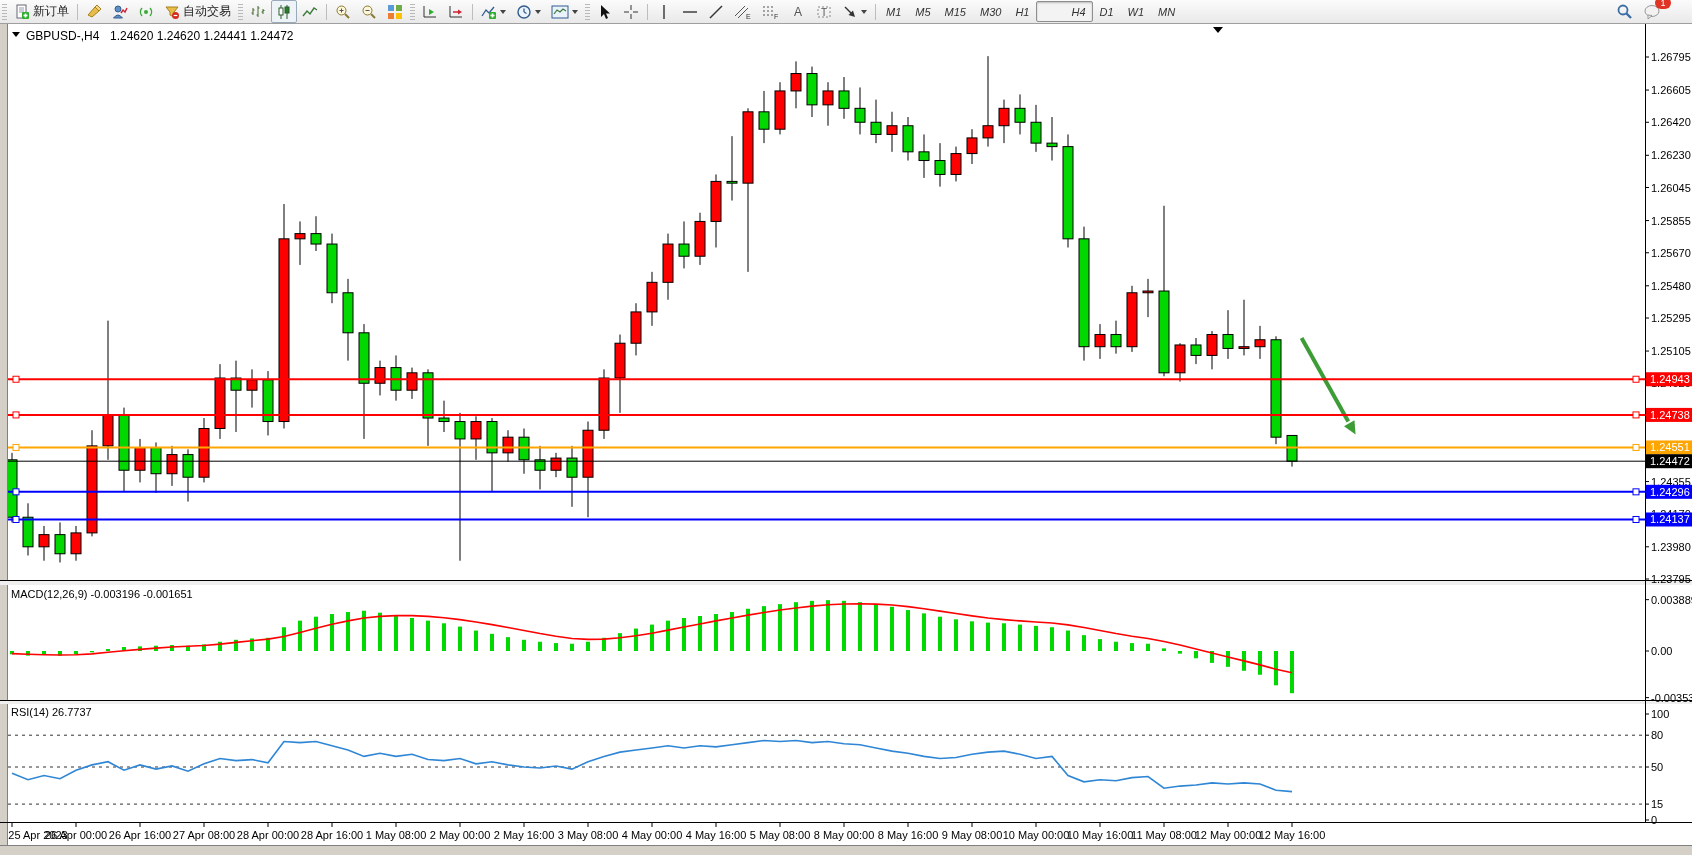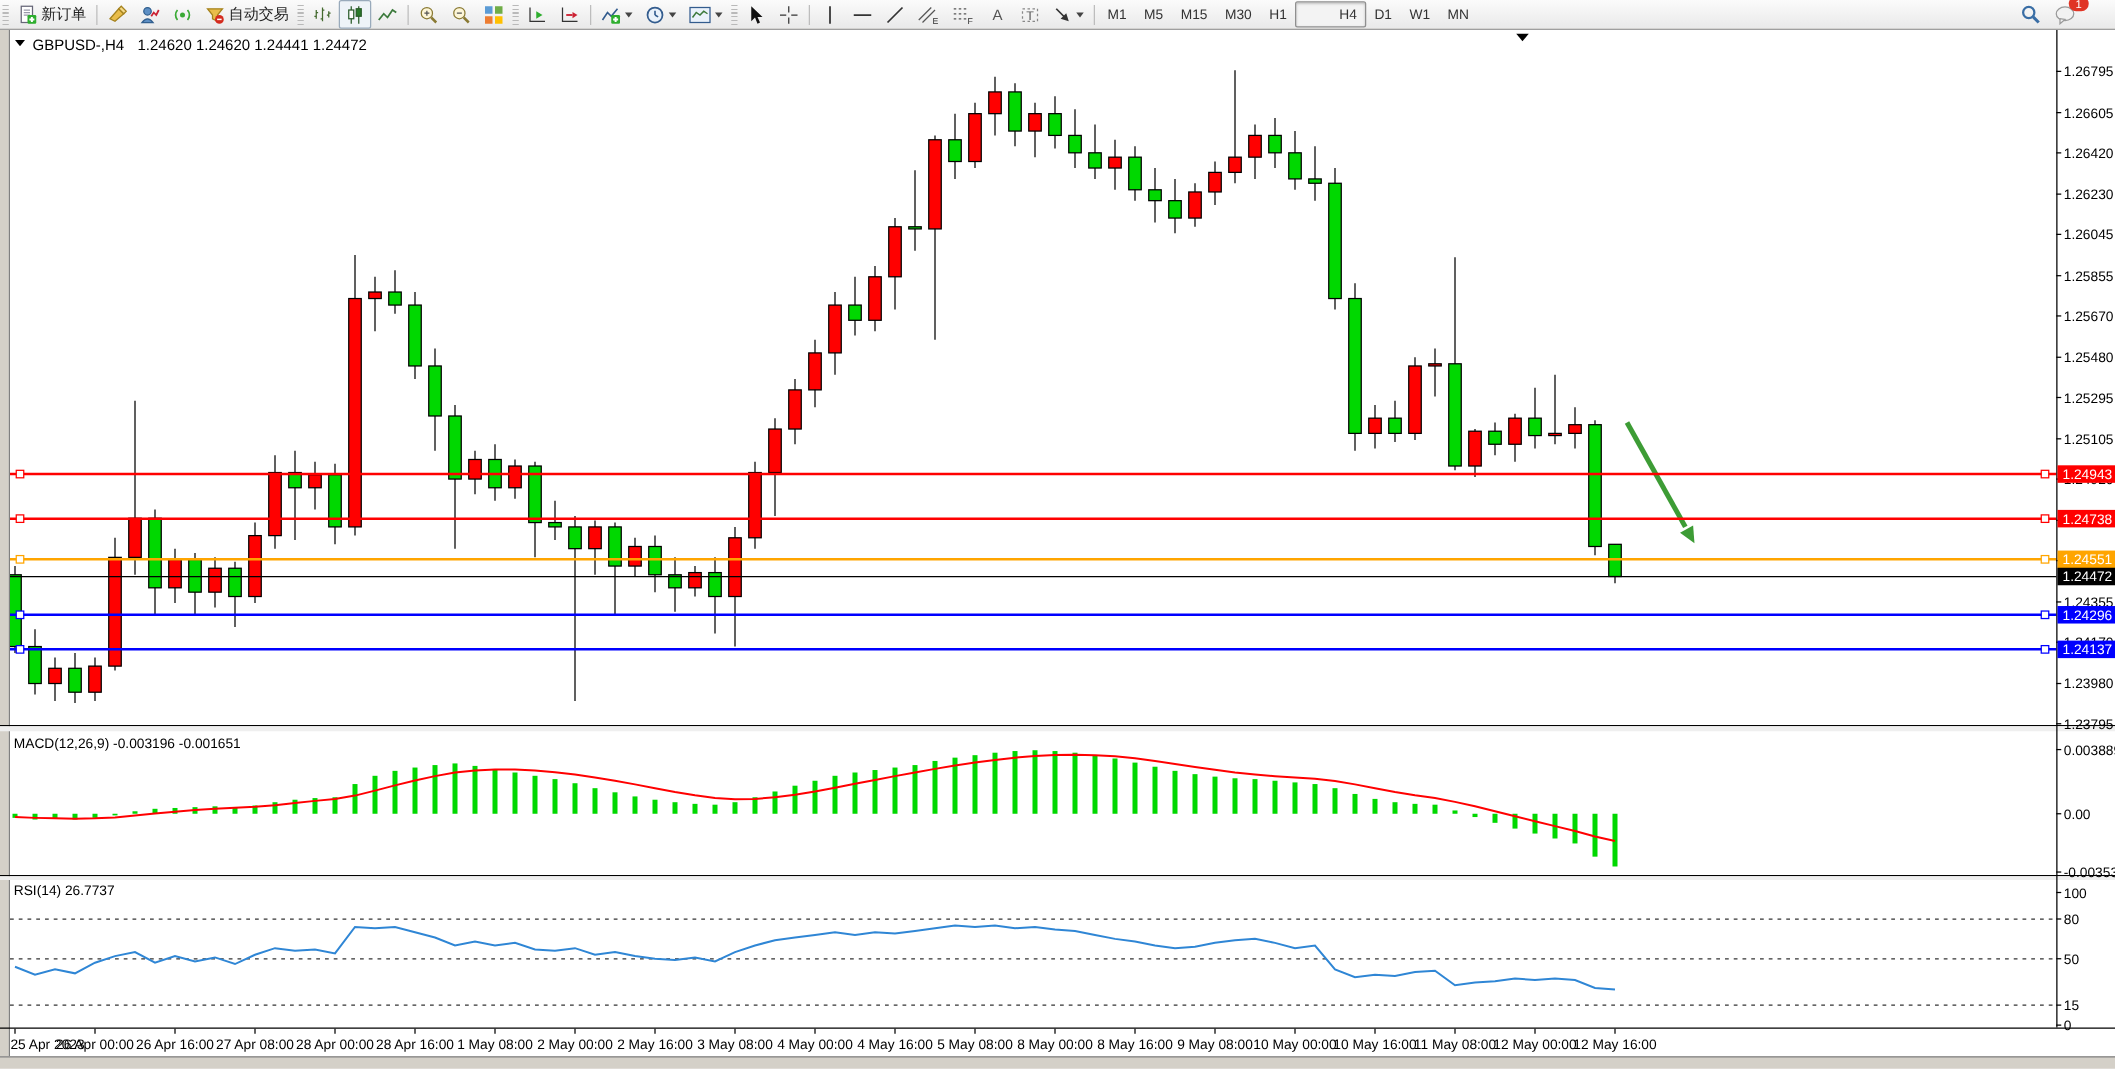--- a/index.html
+++ b/index.html
@@ -11,21 +11,21 @@
   .tb{display:flex;align-items:center;height:21px;padding:0 4px;border:1px solid transparent;
     border-radius:2px;cursor:default;white-space:nowrap;}
   .tb.pressed{background:#eef3f8;border:1px solid #9ab;}
   .tb-label{margin-left:3px;}
   .sep{width:1px;height:16px;background:#bdbdbd;margin:0 3px;}
   .grip{width:5px;height:16px;margin:0 2px;
     background:repeating-linear-gradient(to bottom,#b9b9b9 0 1px,transparent 1px 3px);}
   .caret{width:0;height:0;border-left:3px solid transparent;border-right:3px solid transparent;
     border-top:4px solid #444;margin-left:3px;}
   .tf{padding:0 6px;height:19px;display:flex;align-items:center;border:1px solid transparent;
-    border-radius:2px;font-size:11px;color:#333;}
+    border-radius:2px;font-size:11px;color:#333;font-style:italic;}
   .tf.active{background:#f3f3f3;border:1px solid #8f8f8f;box-shadow:inset 0 1px 2px #bbb;padding-left:34px;}
   #right-icons{margin-left:auto;display:flex;align-items:center;padding-right:26px;}
   .badge{position:absolute;top:-4px;right:-6px;min-width:12px;height:12px;border-radius:7px;
     background:#e03425;color:#fff;font-size:9px;line-height:12px;text-align:center;padding:0 2px;}
   .rel{position:relative;}
   svg.icn{display:block;}
   
   #chart-wrap{position:absolute;left:0;top:24px;width:1692px;height:613px;background:#f97316;}
   #chart-svg{position:absolute;left:0;top:0;}
   text{font-family:"Liberation Sans","DejaVu Sans",sans-serif;}

